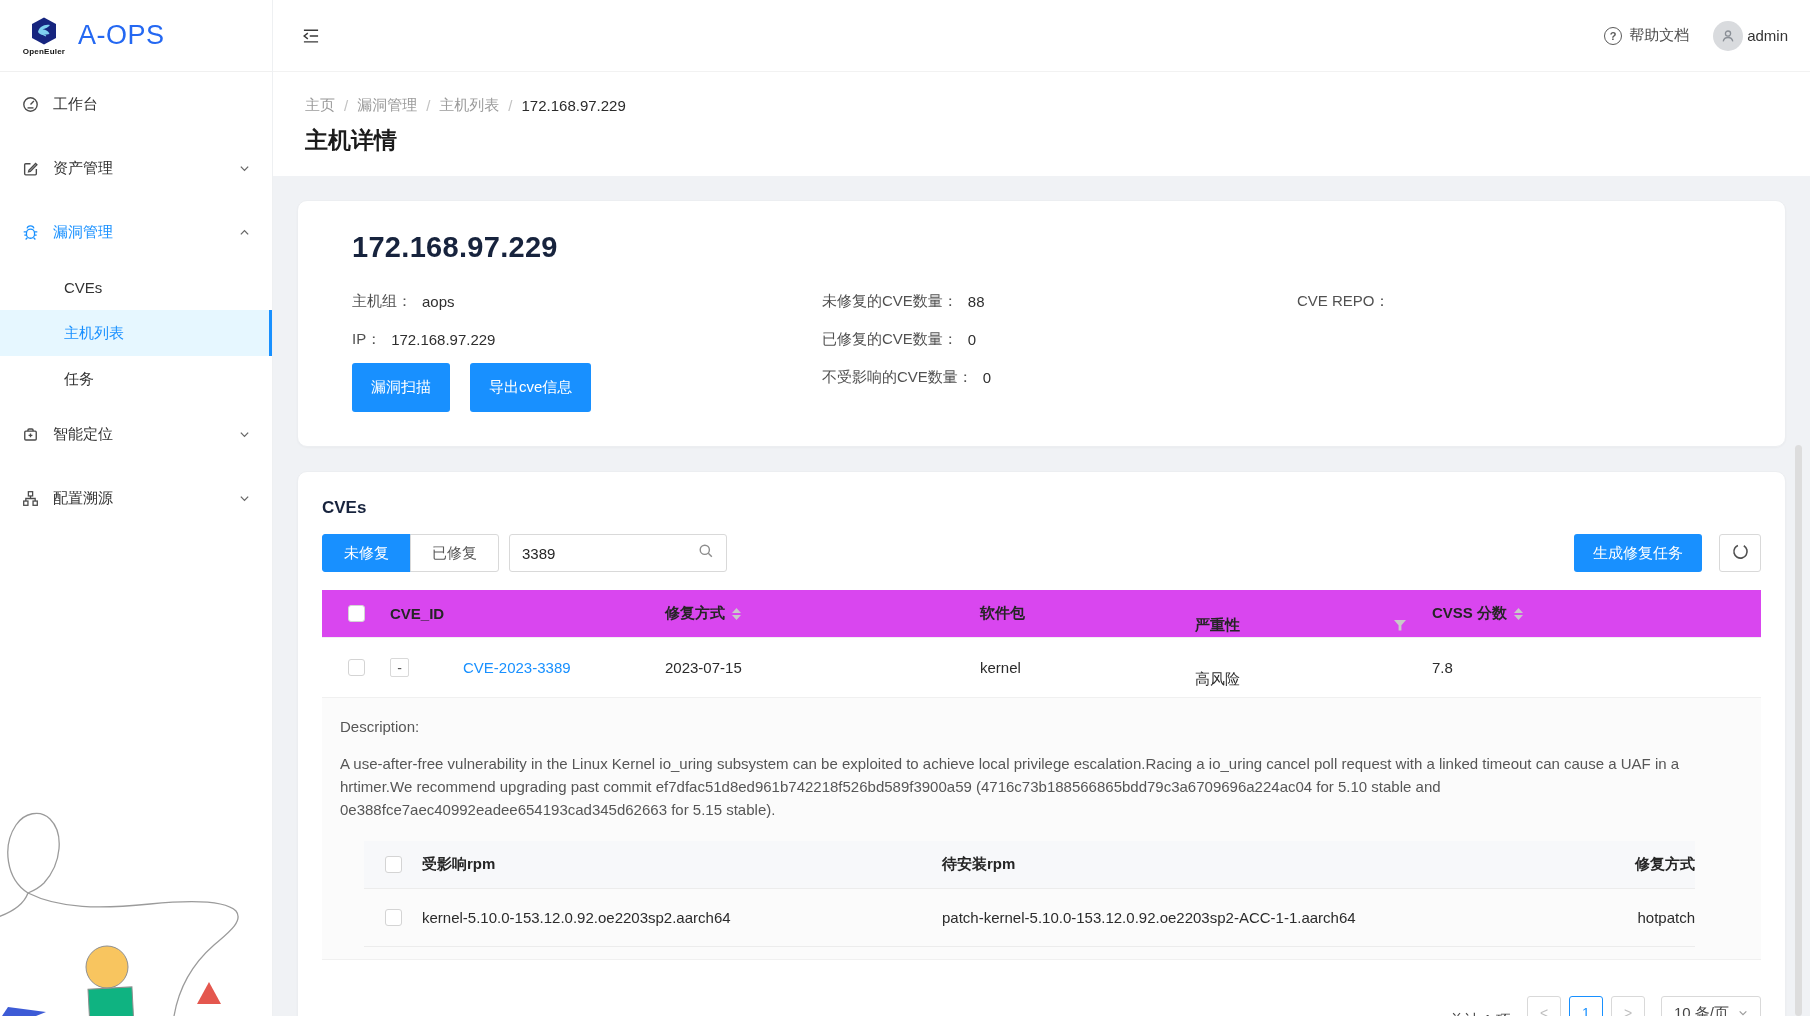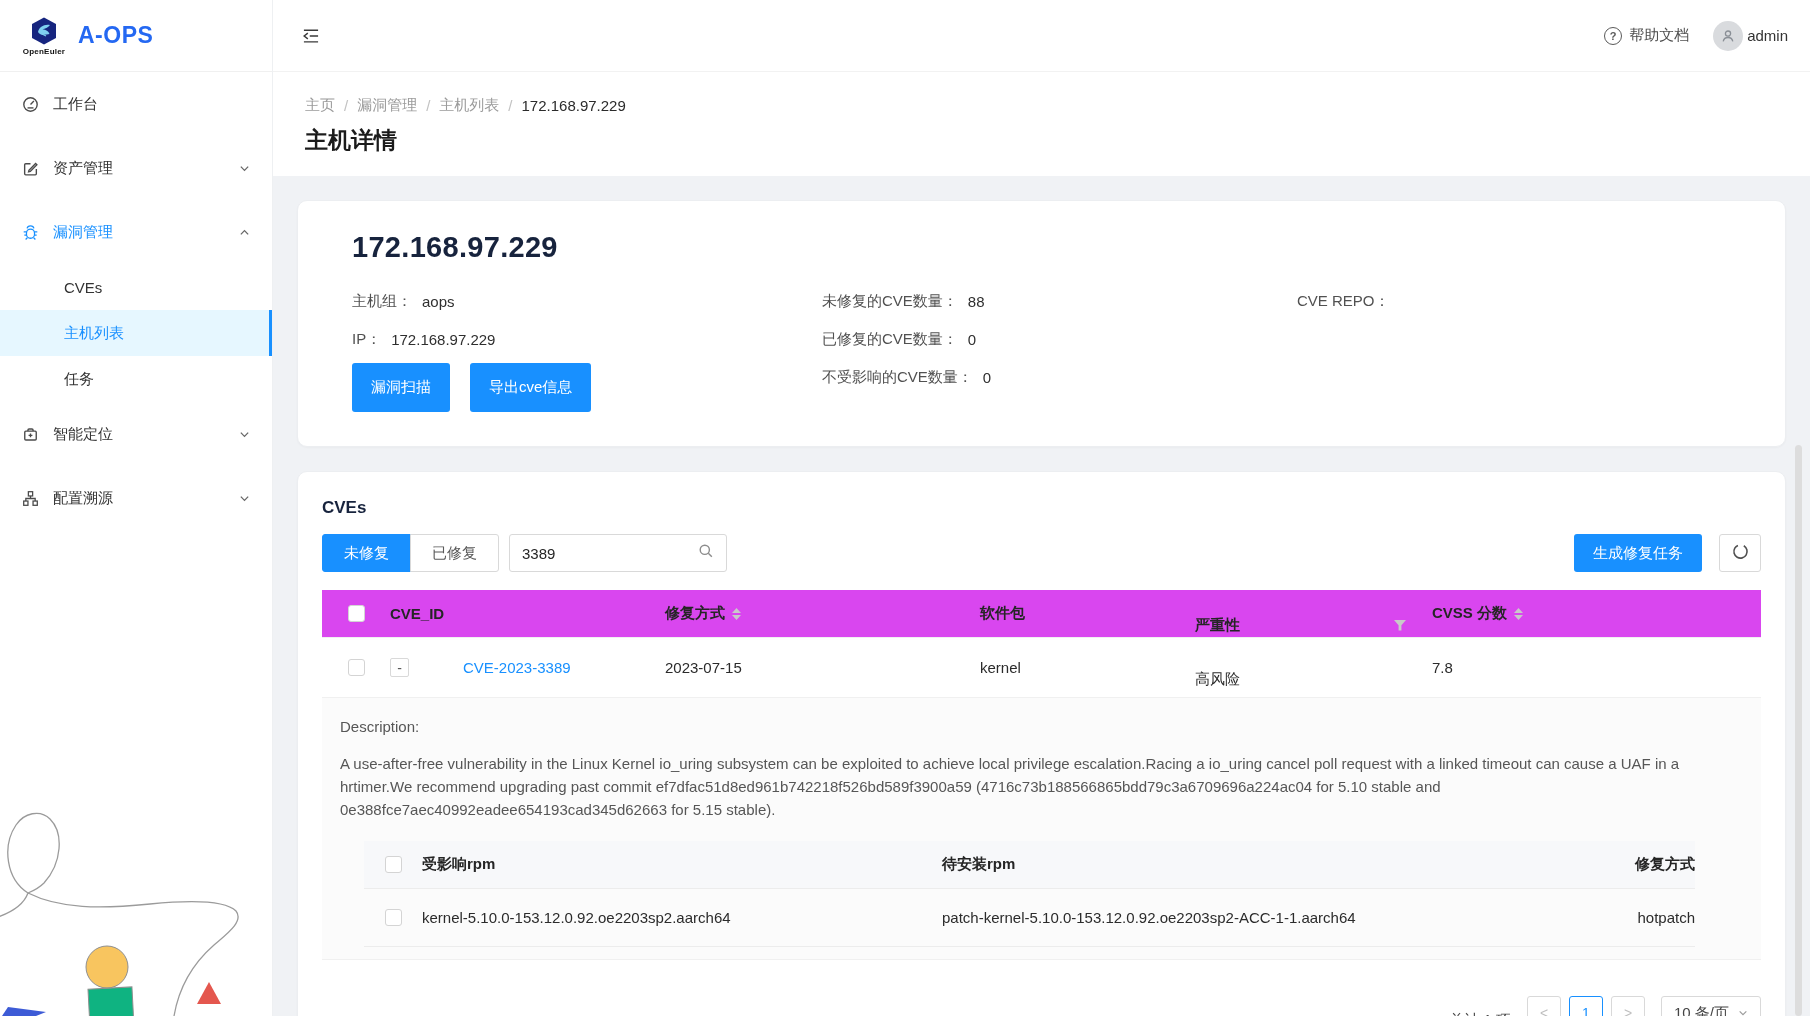--- a/index.html
+++ b/index.html
@@ -7,21 +7,21 @@
               font-family:"Liberation Sans","DejaVu Sans",sans-serif; color:#333; }
   .page { display:flex; width:1810px; height:1016px; position:relative; }
 
   
   .sidebar { width:273px; flex:0 0 273px; background:#fff; border-right:1px solid #eef0f2;
              position:relative; overflow:hidden; }
   .logo-row { height:72px; display:flex; align-items:center; padding-left:22px;
               border-bottom:1px solid #f0f0f0; }
   .logo-mark { display:flex; flex-direction:column; align-items:center; width:44px; }
   .logo-sub { font-size:8px; font-weight:bold; color:#111; margin-top:1px; letter-spacing:.2px; }
-  .brand { font-size:23px; font-weight:bold; color:#2468f2; margin-left:12px; letter-spacing:.5px; }
+  .brand { font-size:27px; font-weight:normal; color:#2468f2; margin-left:12px; letter-spacing:.5px; }
   .menu { padding-top:0; }
   .menu-item { height:64px; display:flex; align-items:center; padding:0 22px; gap:14px;
                font-size:15px; color:#333; cursor:pointer; }
   .menu-item .mi-icon { width:17px; height:17px; display:flex; align-items:center; color:#4b4b4b; }
   .menu-item.active { color:#1890ff; }
   .menu-item.active .mi-icon { color:#1890ff; }
   .chev { margin-left:auto; color:#666; display:flex; }
   .sub-item { height:46px; display:flex; align-items:center; padding-left:64px;
               font-size:15px; color:#333; cursor:pointer; }
   .sub-item.active { background:#e6f7ff; color:#1890ff; border-right:3px solid #1890ff; }

